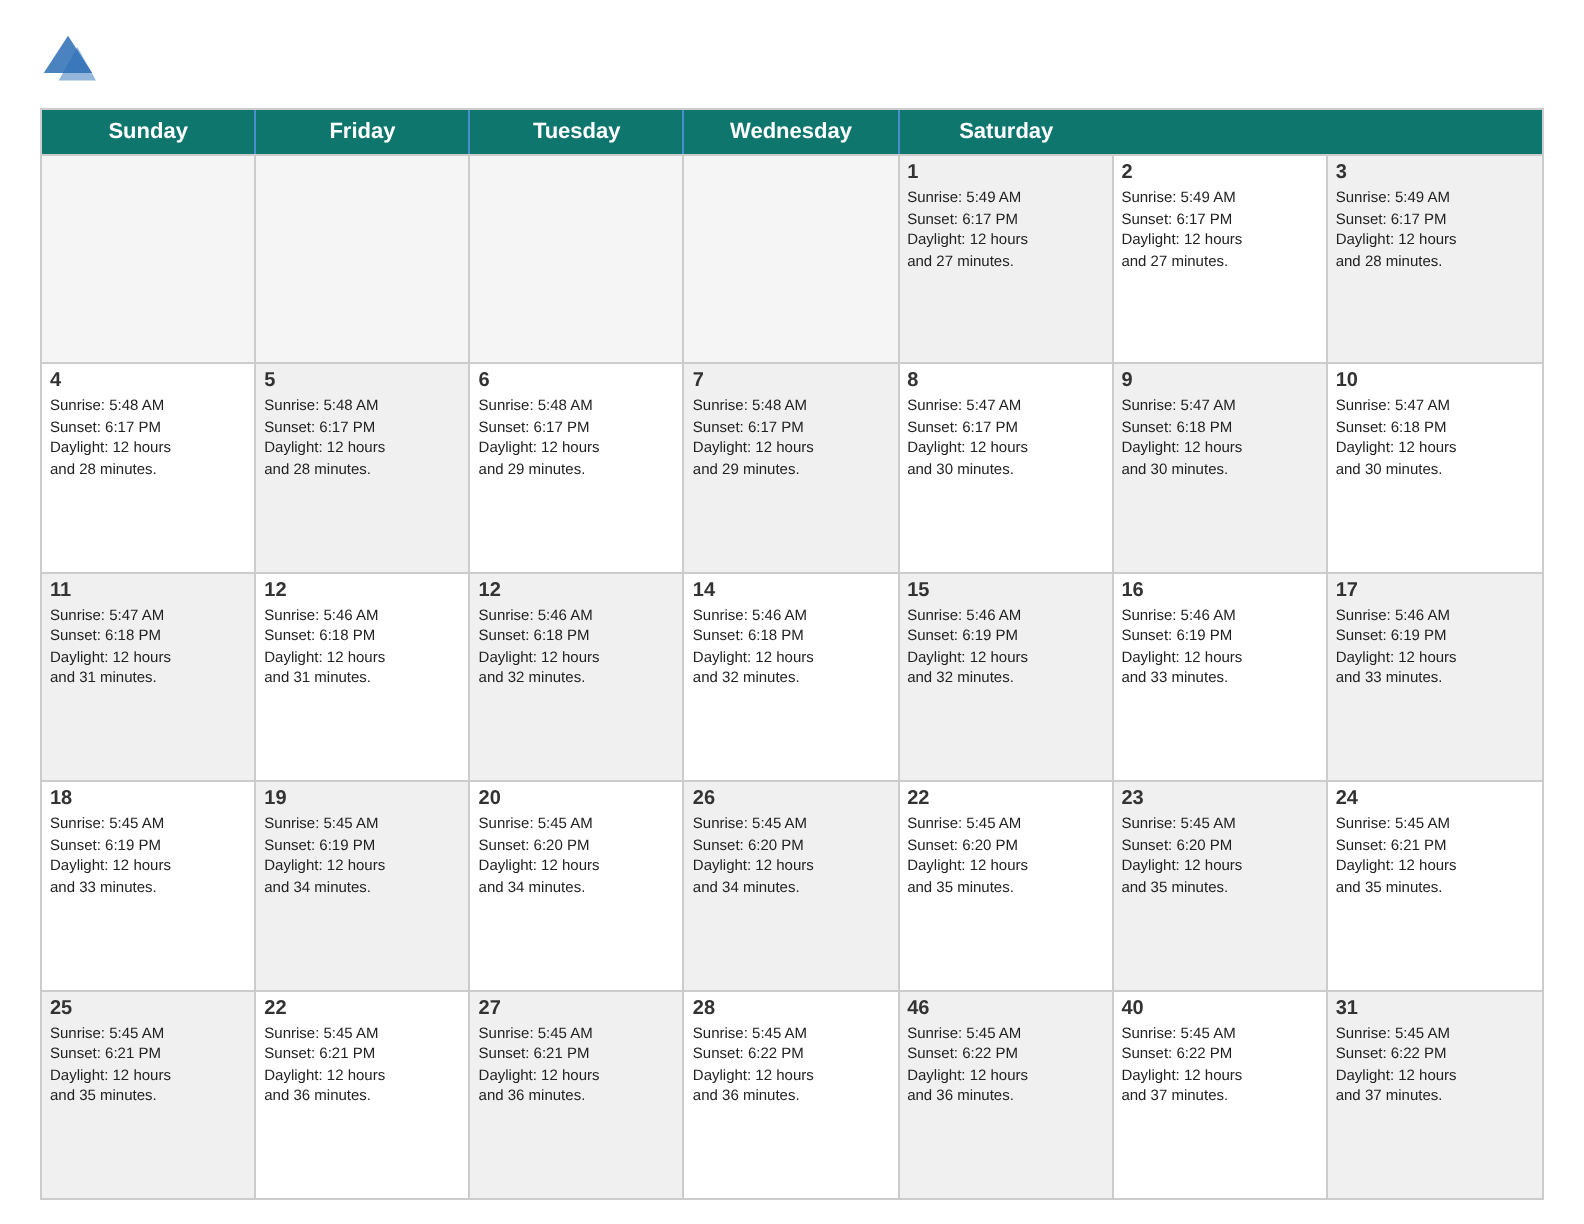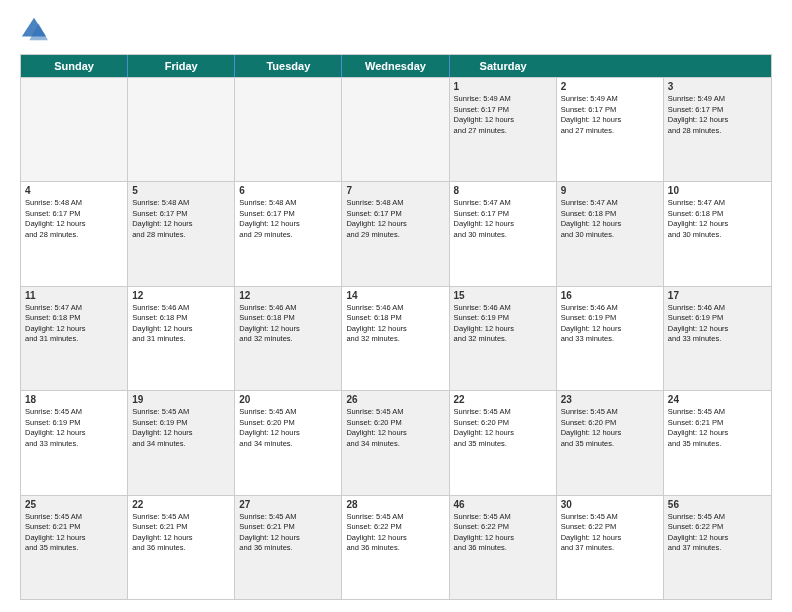--- a/index.html
+++ b/index.html
@@ -353,28 +353,28 @@
 and 36 minutes.</div>
           </div>
           <div class="cal-cell shaded">
             <div class="day-num">46</div>
             <div class="cell-text" style="white-space: pre-line;">Sunrise: 5:45 AM
 Sunset: 6:22 PM
 Daylight: 12 hours
 and 36 minutes.</div>
           </div>
           <div class="cal-cell">
-            <div class="day-num">30</div>
+            <div class="day-num">40</div>
             <div class="cell-text" style="white-space: pre-line;">Sunrise: 5:45 AM
 Sunset: 6:22 PM
 Daylight: 12 hours
 and 37 minutes.</div>
           </div>
           <div class="cal-cell shaded">
-            <div class="day-num">56</div>
+            <div class="day-num">31</div>
             <div class="cell-text" style="white-space: pre-line;">Sunrise: 5:45 AM
 Sunset: 6:22 PM
 Daylight: 12 hours
 and 37 minutes.</div>
           </div>
         </div>
       </div>
   </div>
 </div>
 

